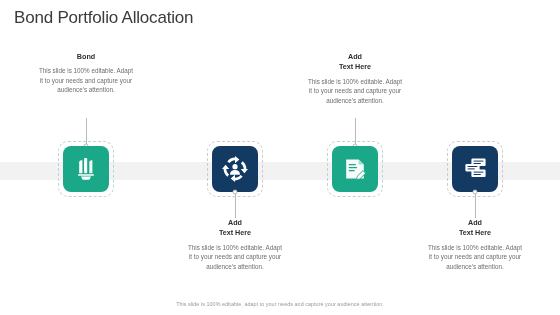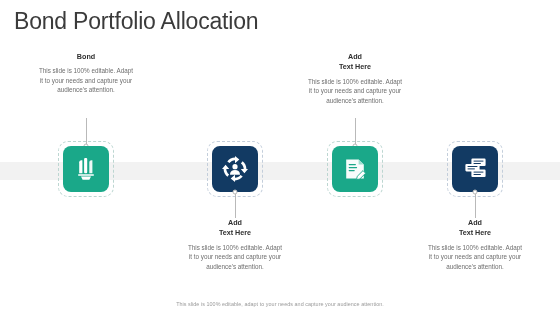--- a/index.html
+++ b/index.html
@@ -6,21 +6,21 @@
   body{
     width:560px;height:315px;background:#ffffff;overflow:hidden;
     font-family:"Liberation Sans","DejaVu Sans",sans-serif;
     -webkit-font-smoothing:antialiased;
   }
   .slide{position:relative;width:560px;height:315px;background:#fff;}
 
   
   .title{
     position:absolute;left:14px;top:8px;
-    font-size:23px;font-weight:400;color:#3b3b3b;
+    font-size:17px;font-weight:400;color:#3b3b3b;
     letter-spacing:-0.2px;white-space:nowrap;
   }
 
   
   .band{
     position:absolute;left:0;top:162px;width:560px;height:18px;
     background:#f2f2f2;
   }
 
   

